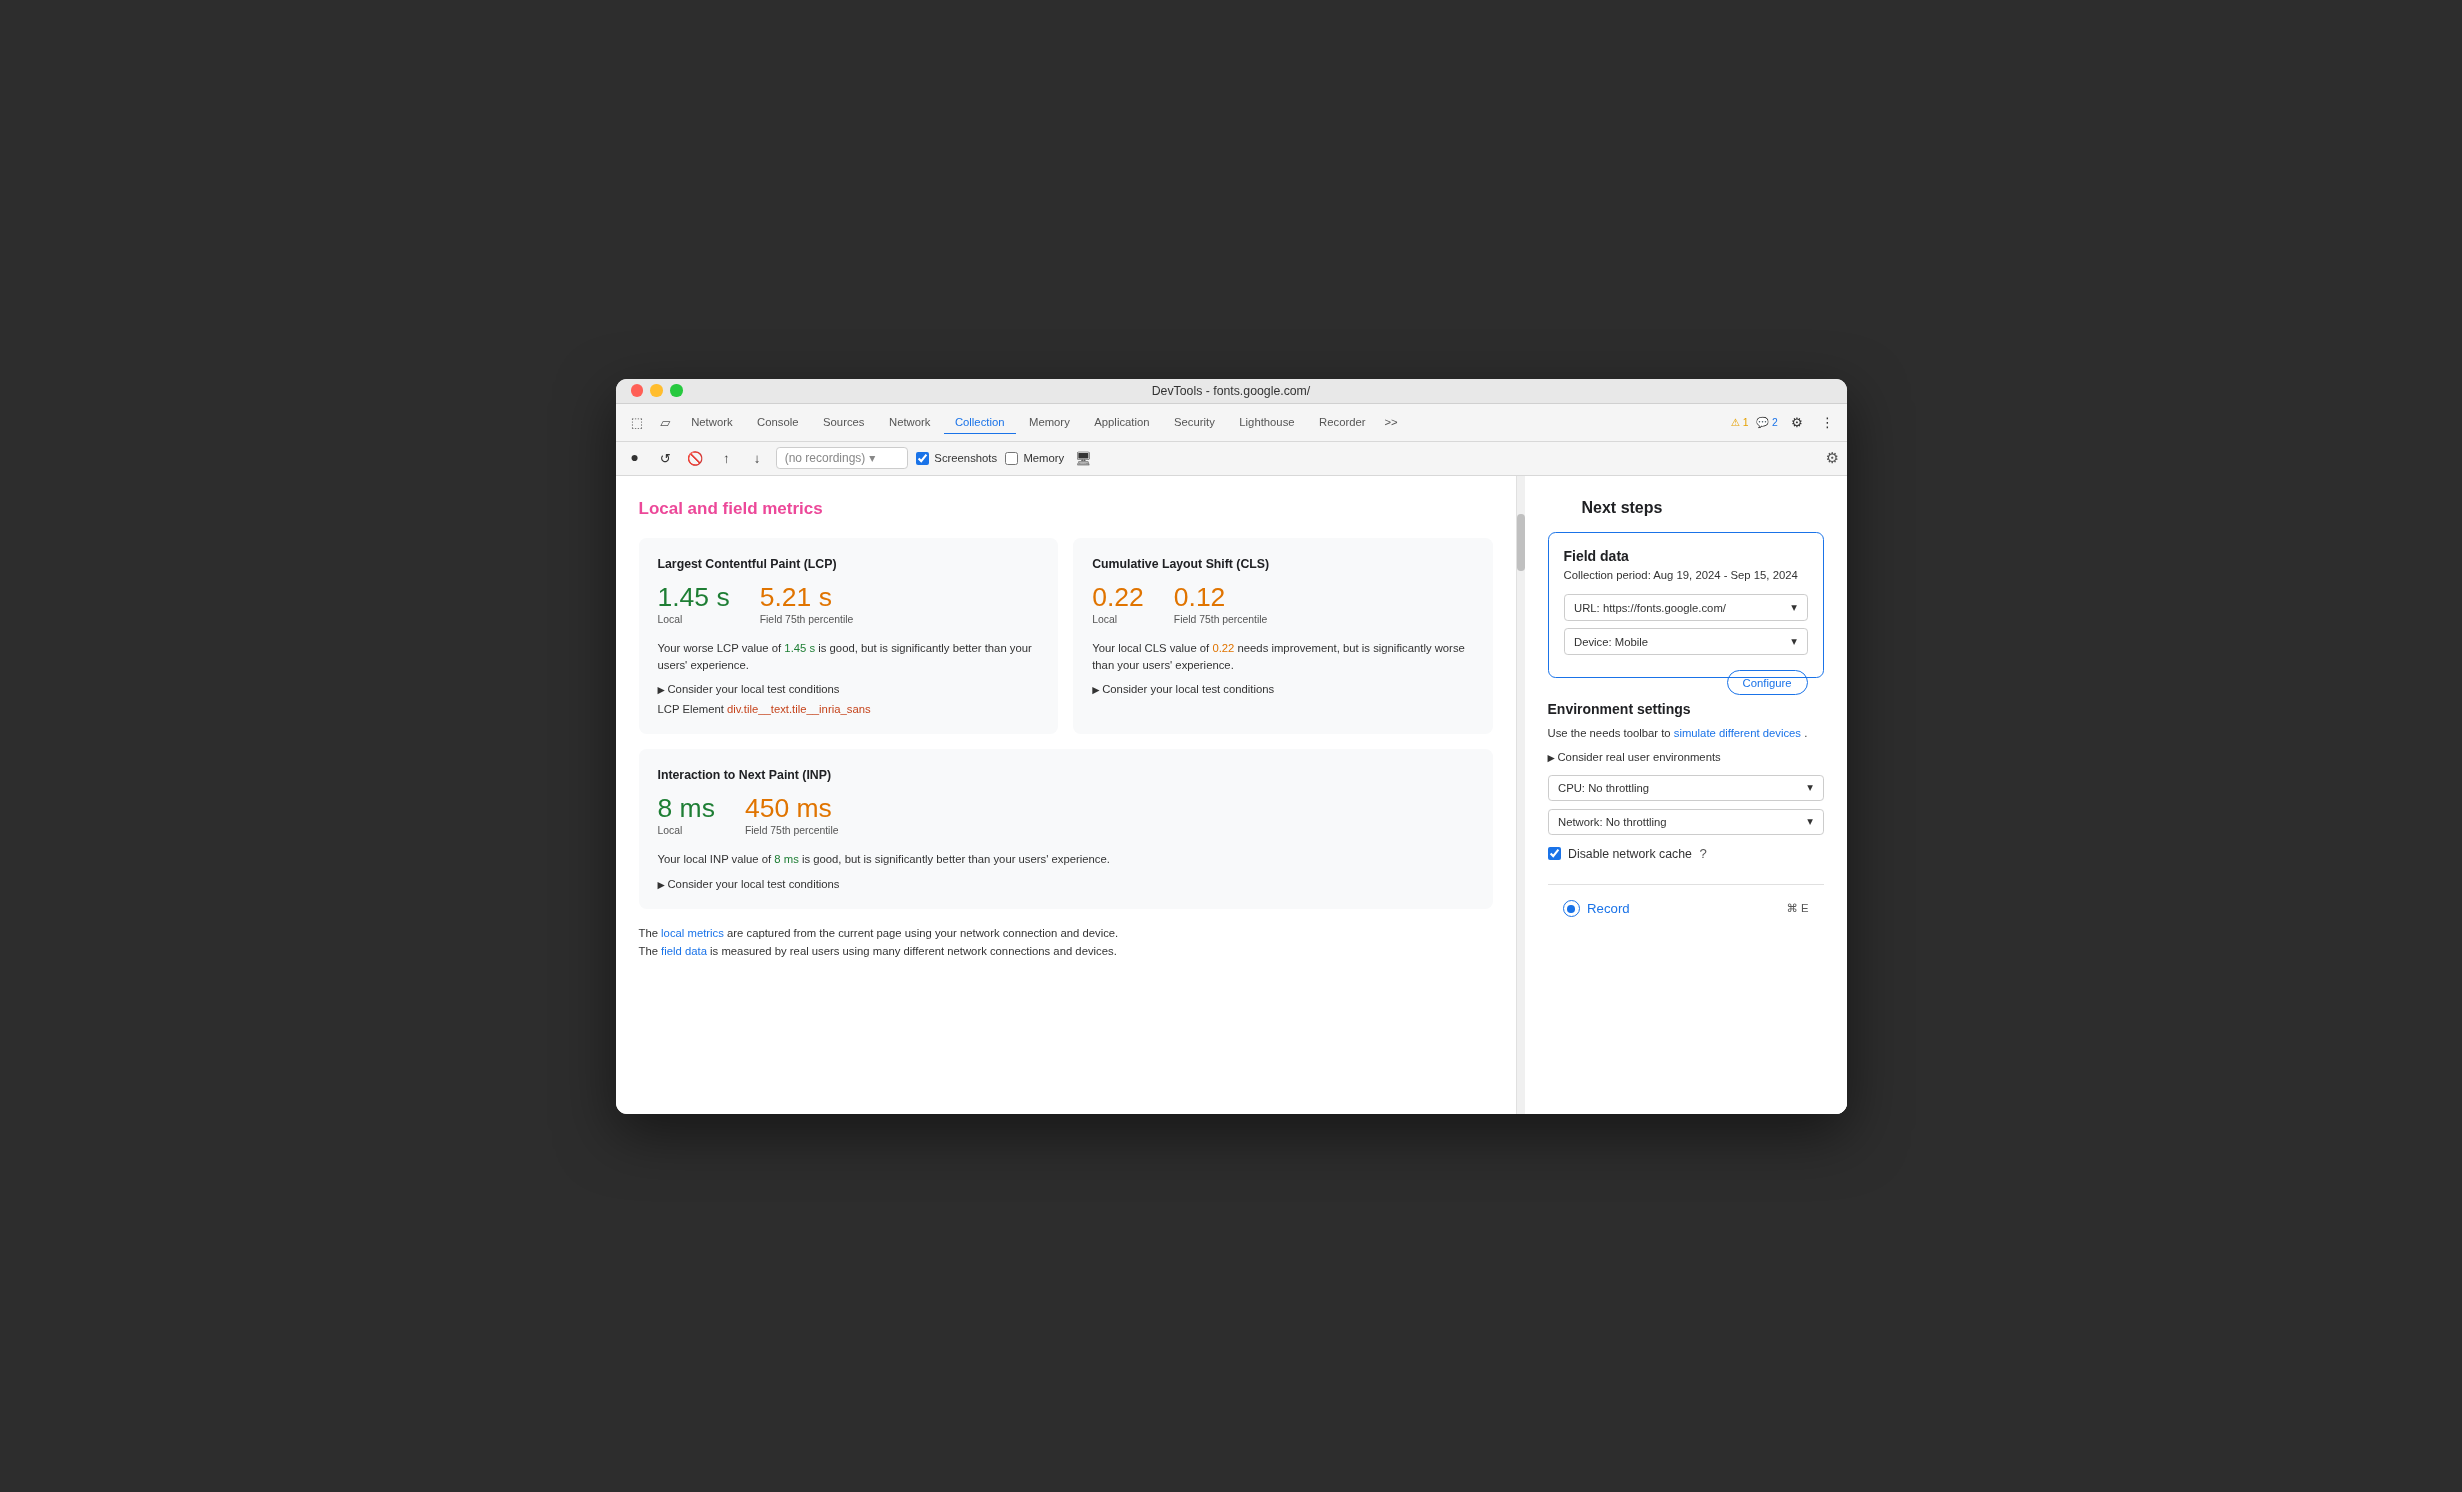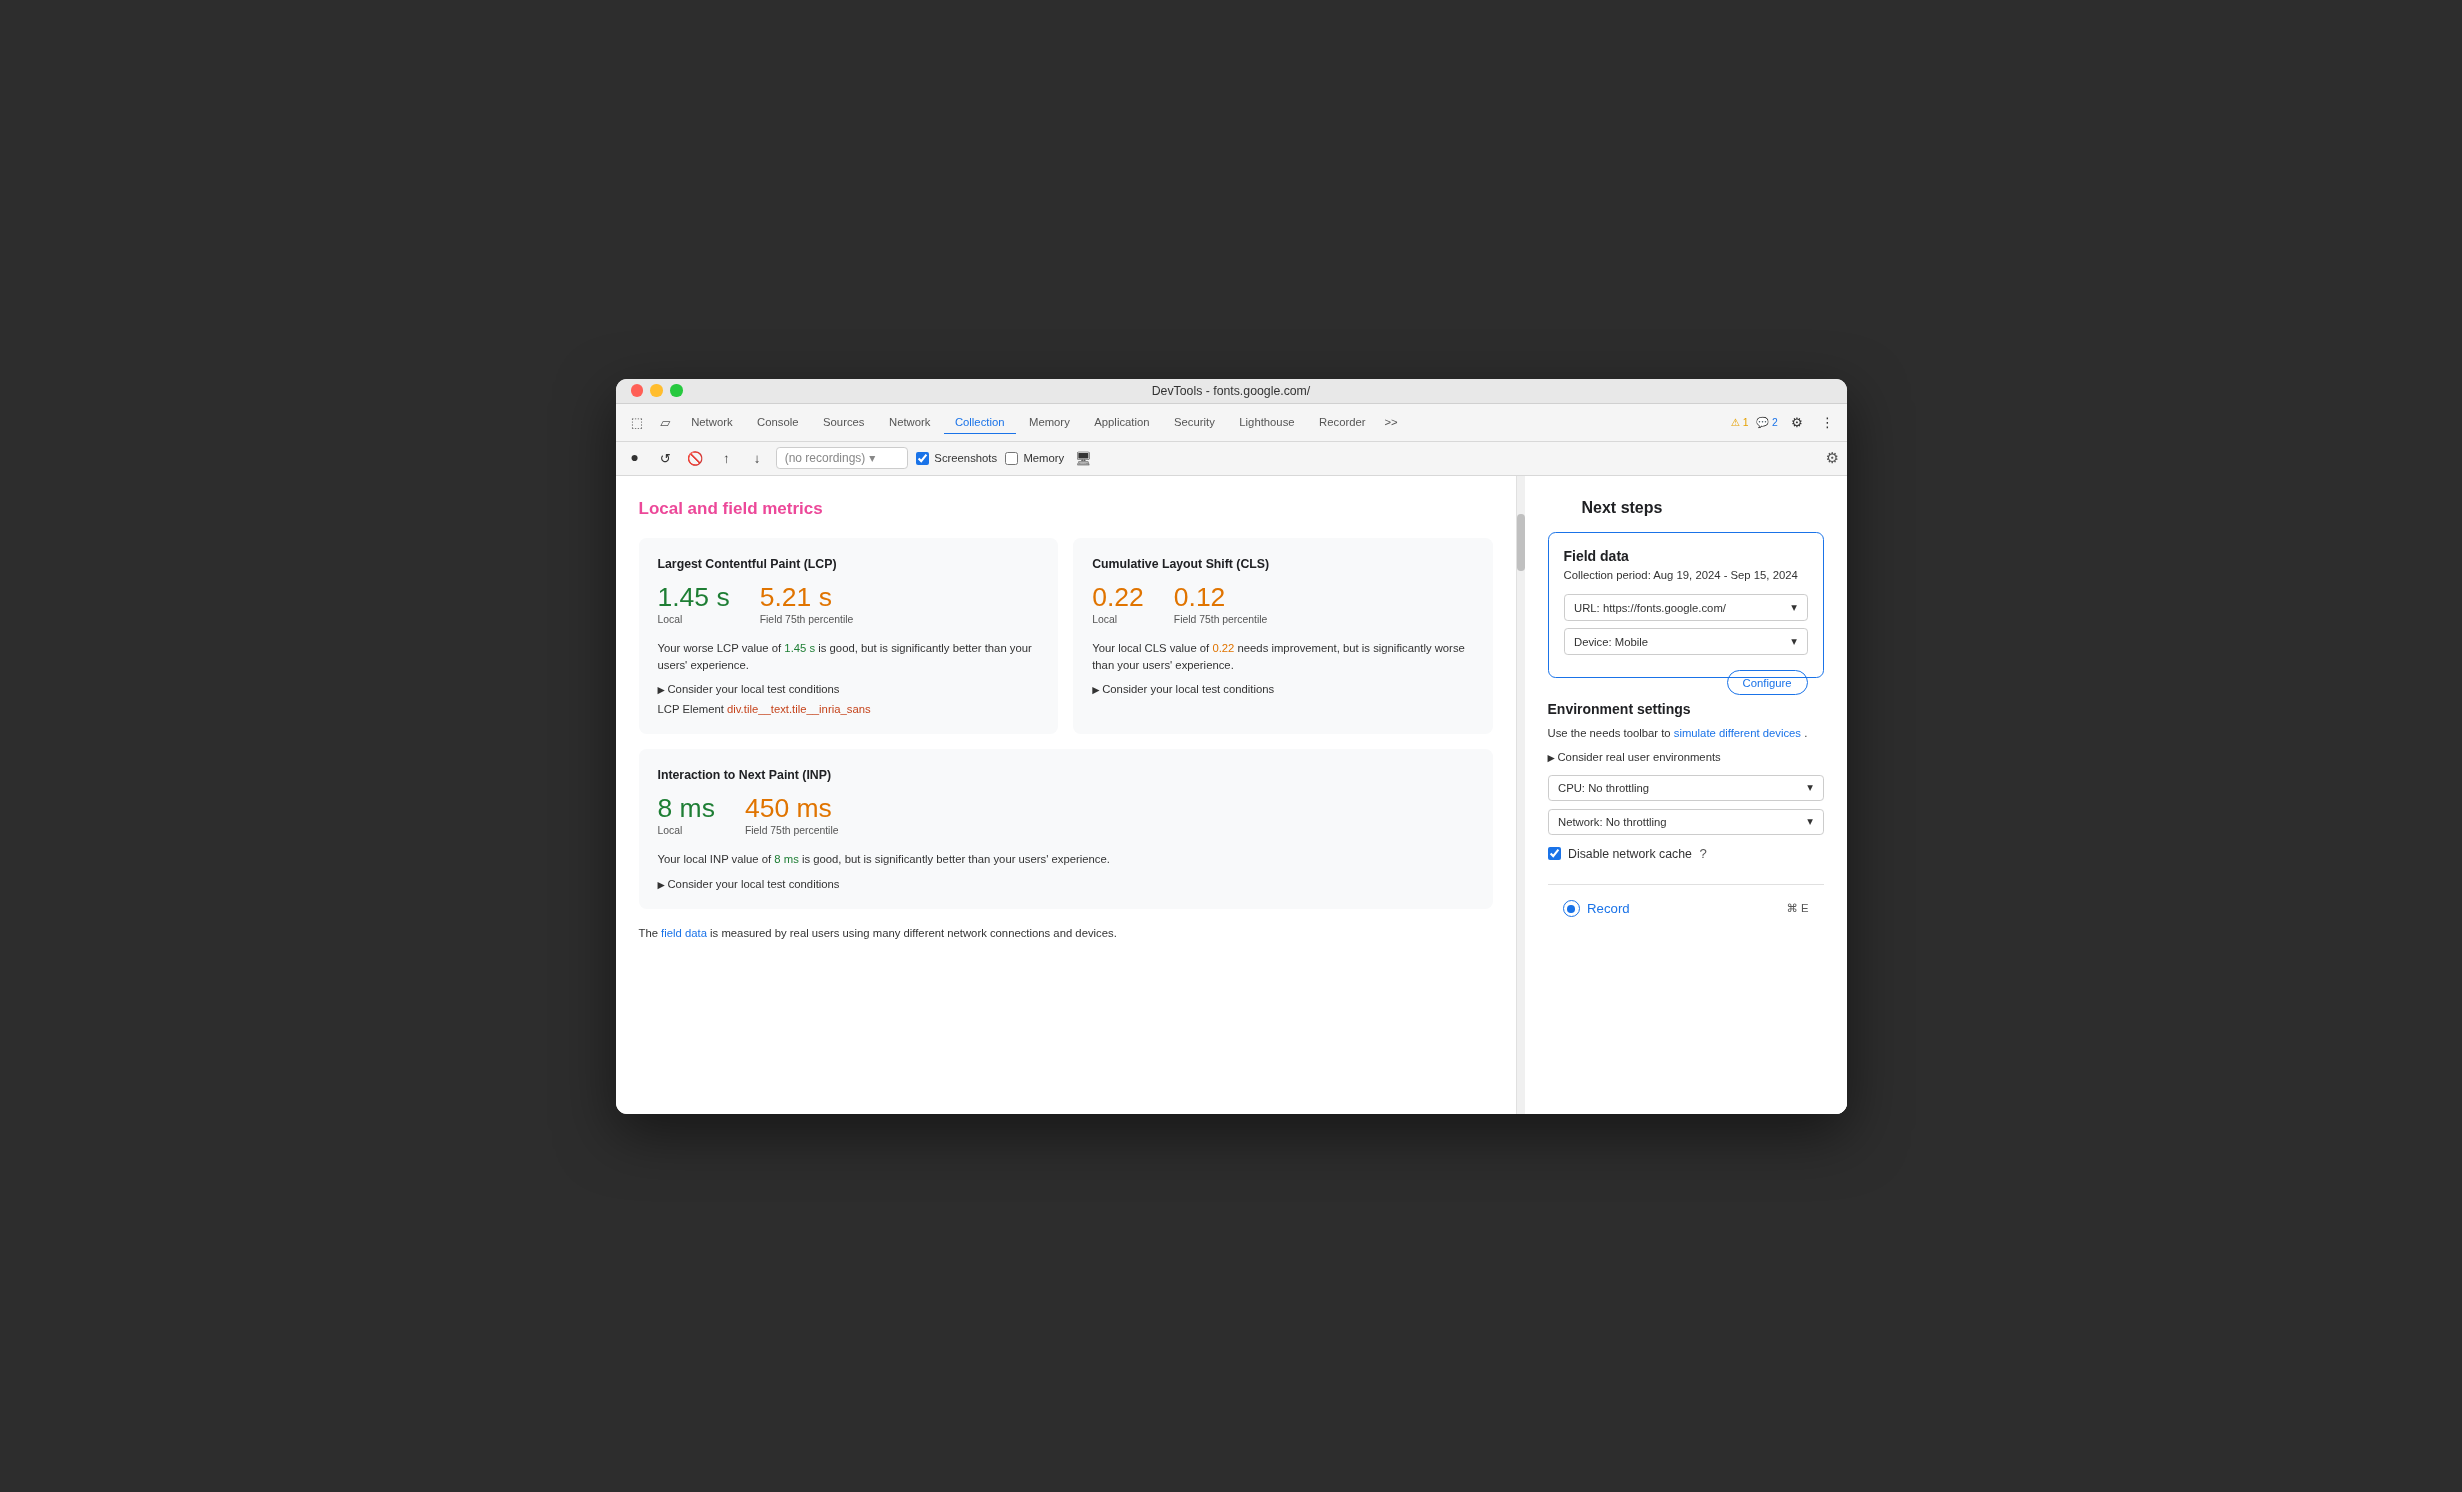--- a/index.html
+++ b/index.html
@@ -504,20 +504,23 @@
         <div class="metric-desc">
           <span>Your local INP value of</span>
           <span class="highlight-green">8 ms</span>
           <span>is good, but is significantly better than your users' experience.</span>
         </div>
         <div class="metric-link">Consider your local test conditions</div>
       </div>
 
       <div class="bottom-note">
         <div>
+          The <a>local metrics</a> are captured from the current page using your network connection and device.
+        </div>
+        <div>
           The <a>field data</a> is measured by real users using many different network connections and devices.
         </div>
       </div>
     </div>
 
     <div class="scrollbar-track">
       <div class="scrollbar-thumb"></div>
     </div>
 
     <div class="side-panel">

